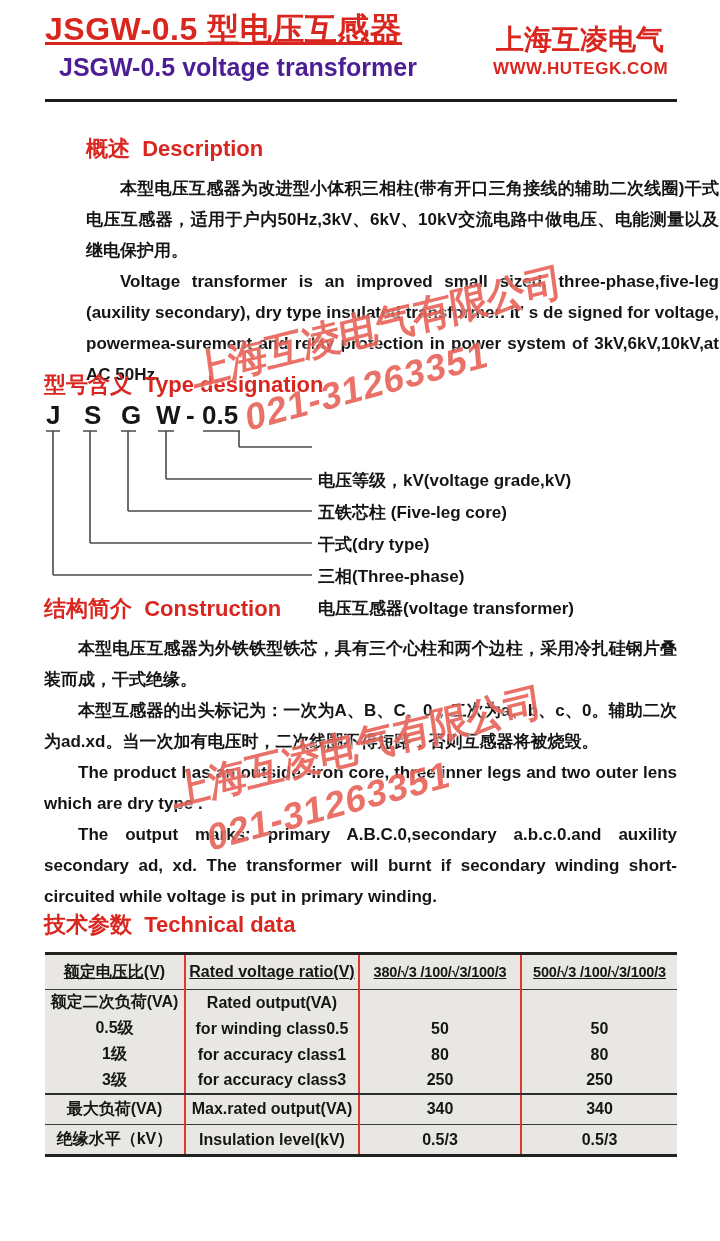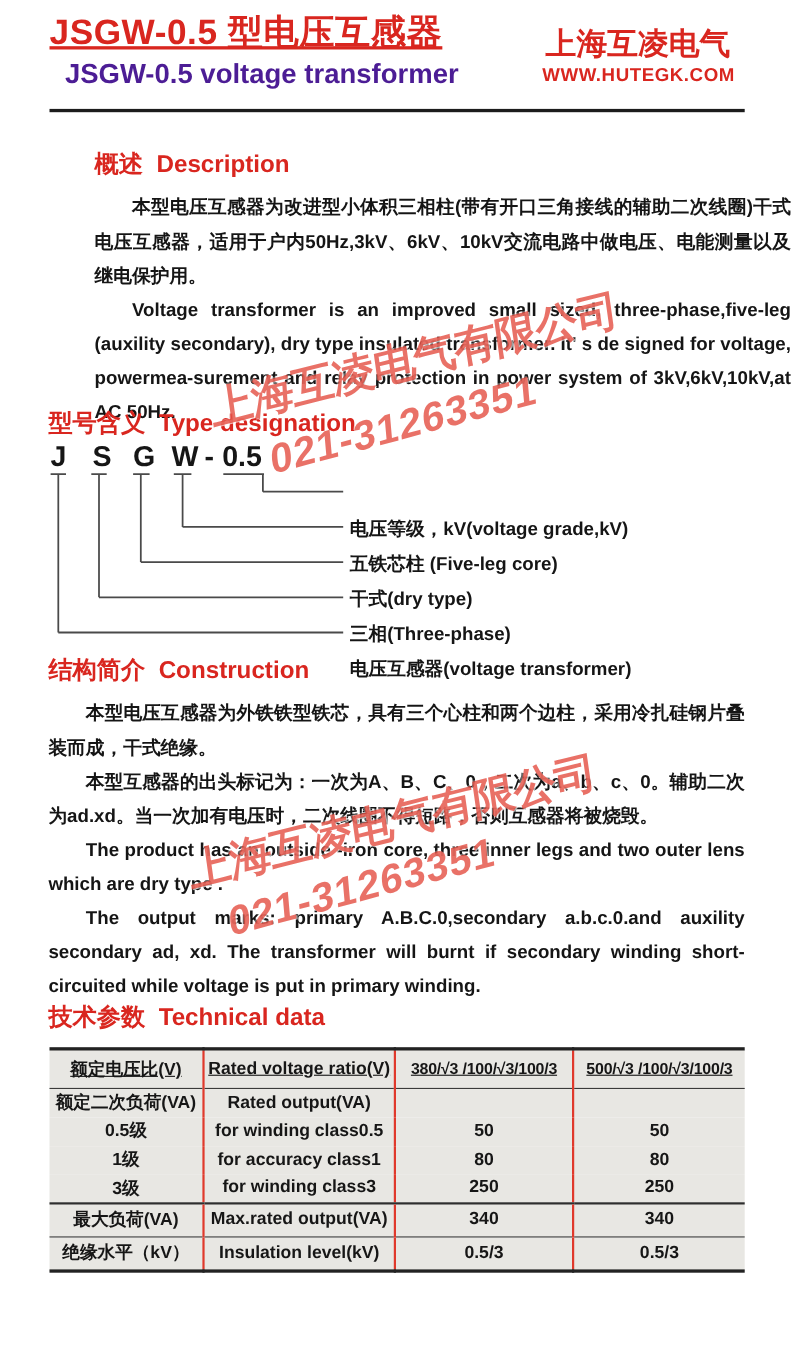--- a/index.html
+++ b/index.html
@@ -143,21 +143,21 @@
         <td>50</td>
       </tr>
       <tr class="row-s">
         <td>1级</td>
         <td>for accuracy class1</td>
         <td>80</td>
         <td>80</td>
       </tr>
       <tr class="row-s bb-thick">
         <td>3级</td>
-        <td>for winding class3</td>
+        <td>for accuracy class3</td>
         <td>250</td>
         <td>250</td>
       </tr>
       <tr class="row-n bb-thin">
         <td>最大负荷(VA)</td>
         <td>Max.rated output(VA)</td>
         <td>340</td>
         <td>340</td>
       </tr>
       <tr class="row-n">

